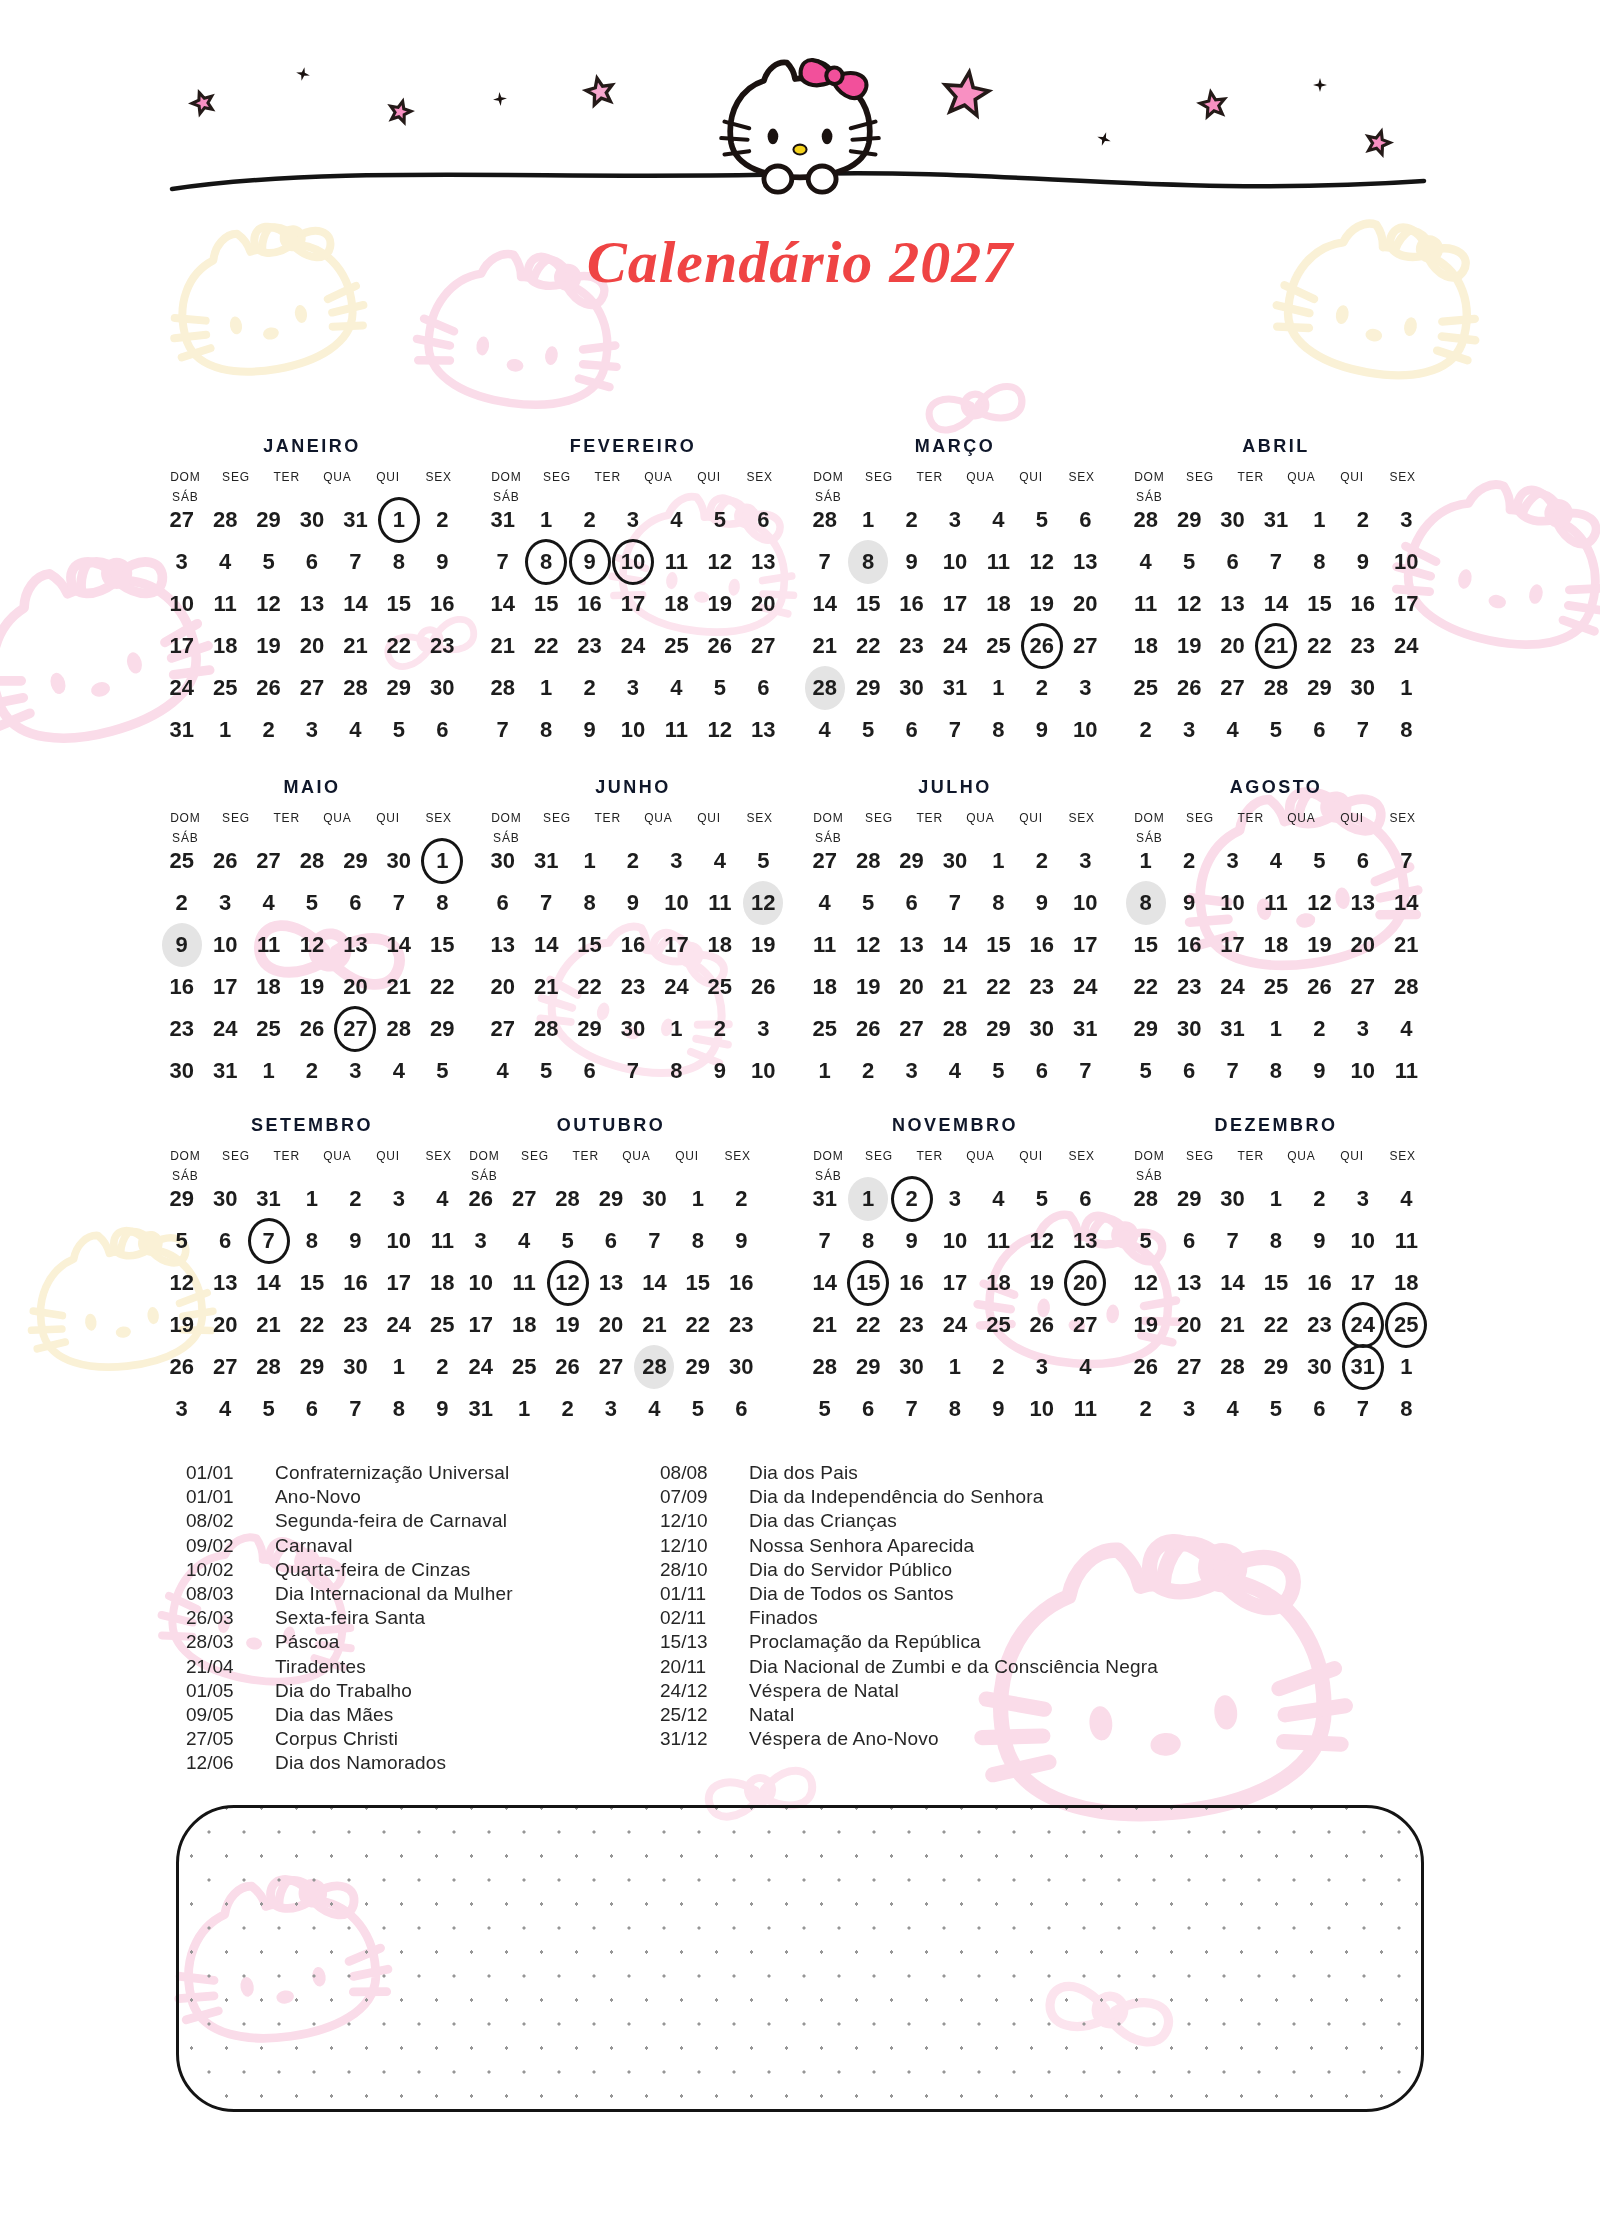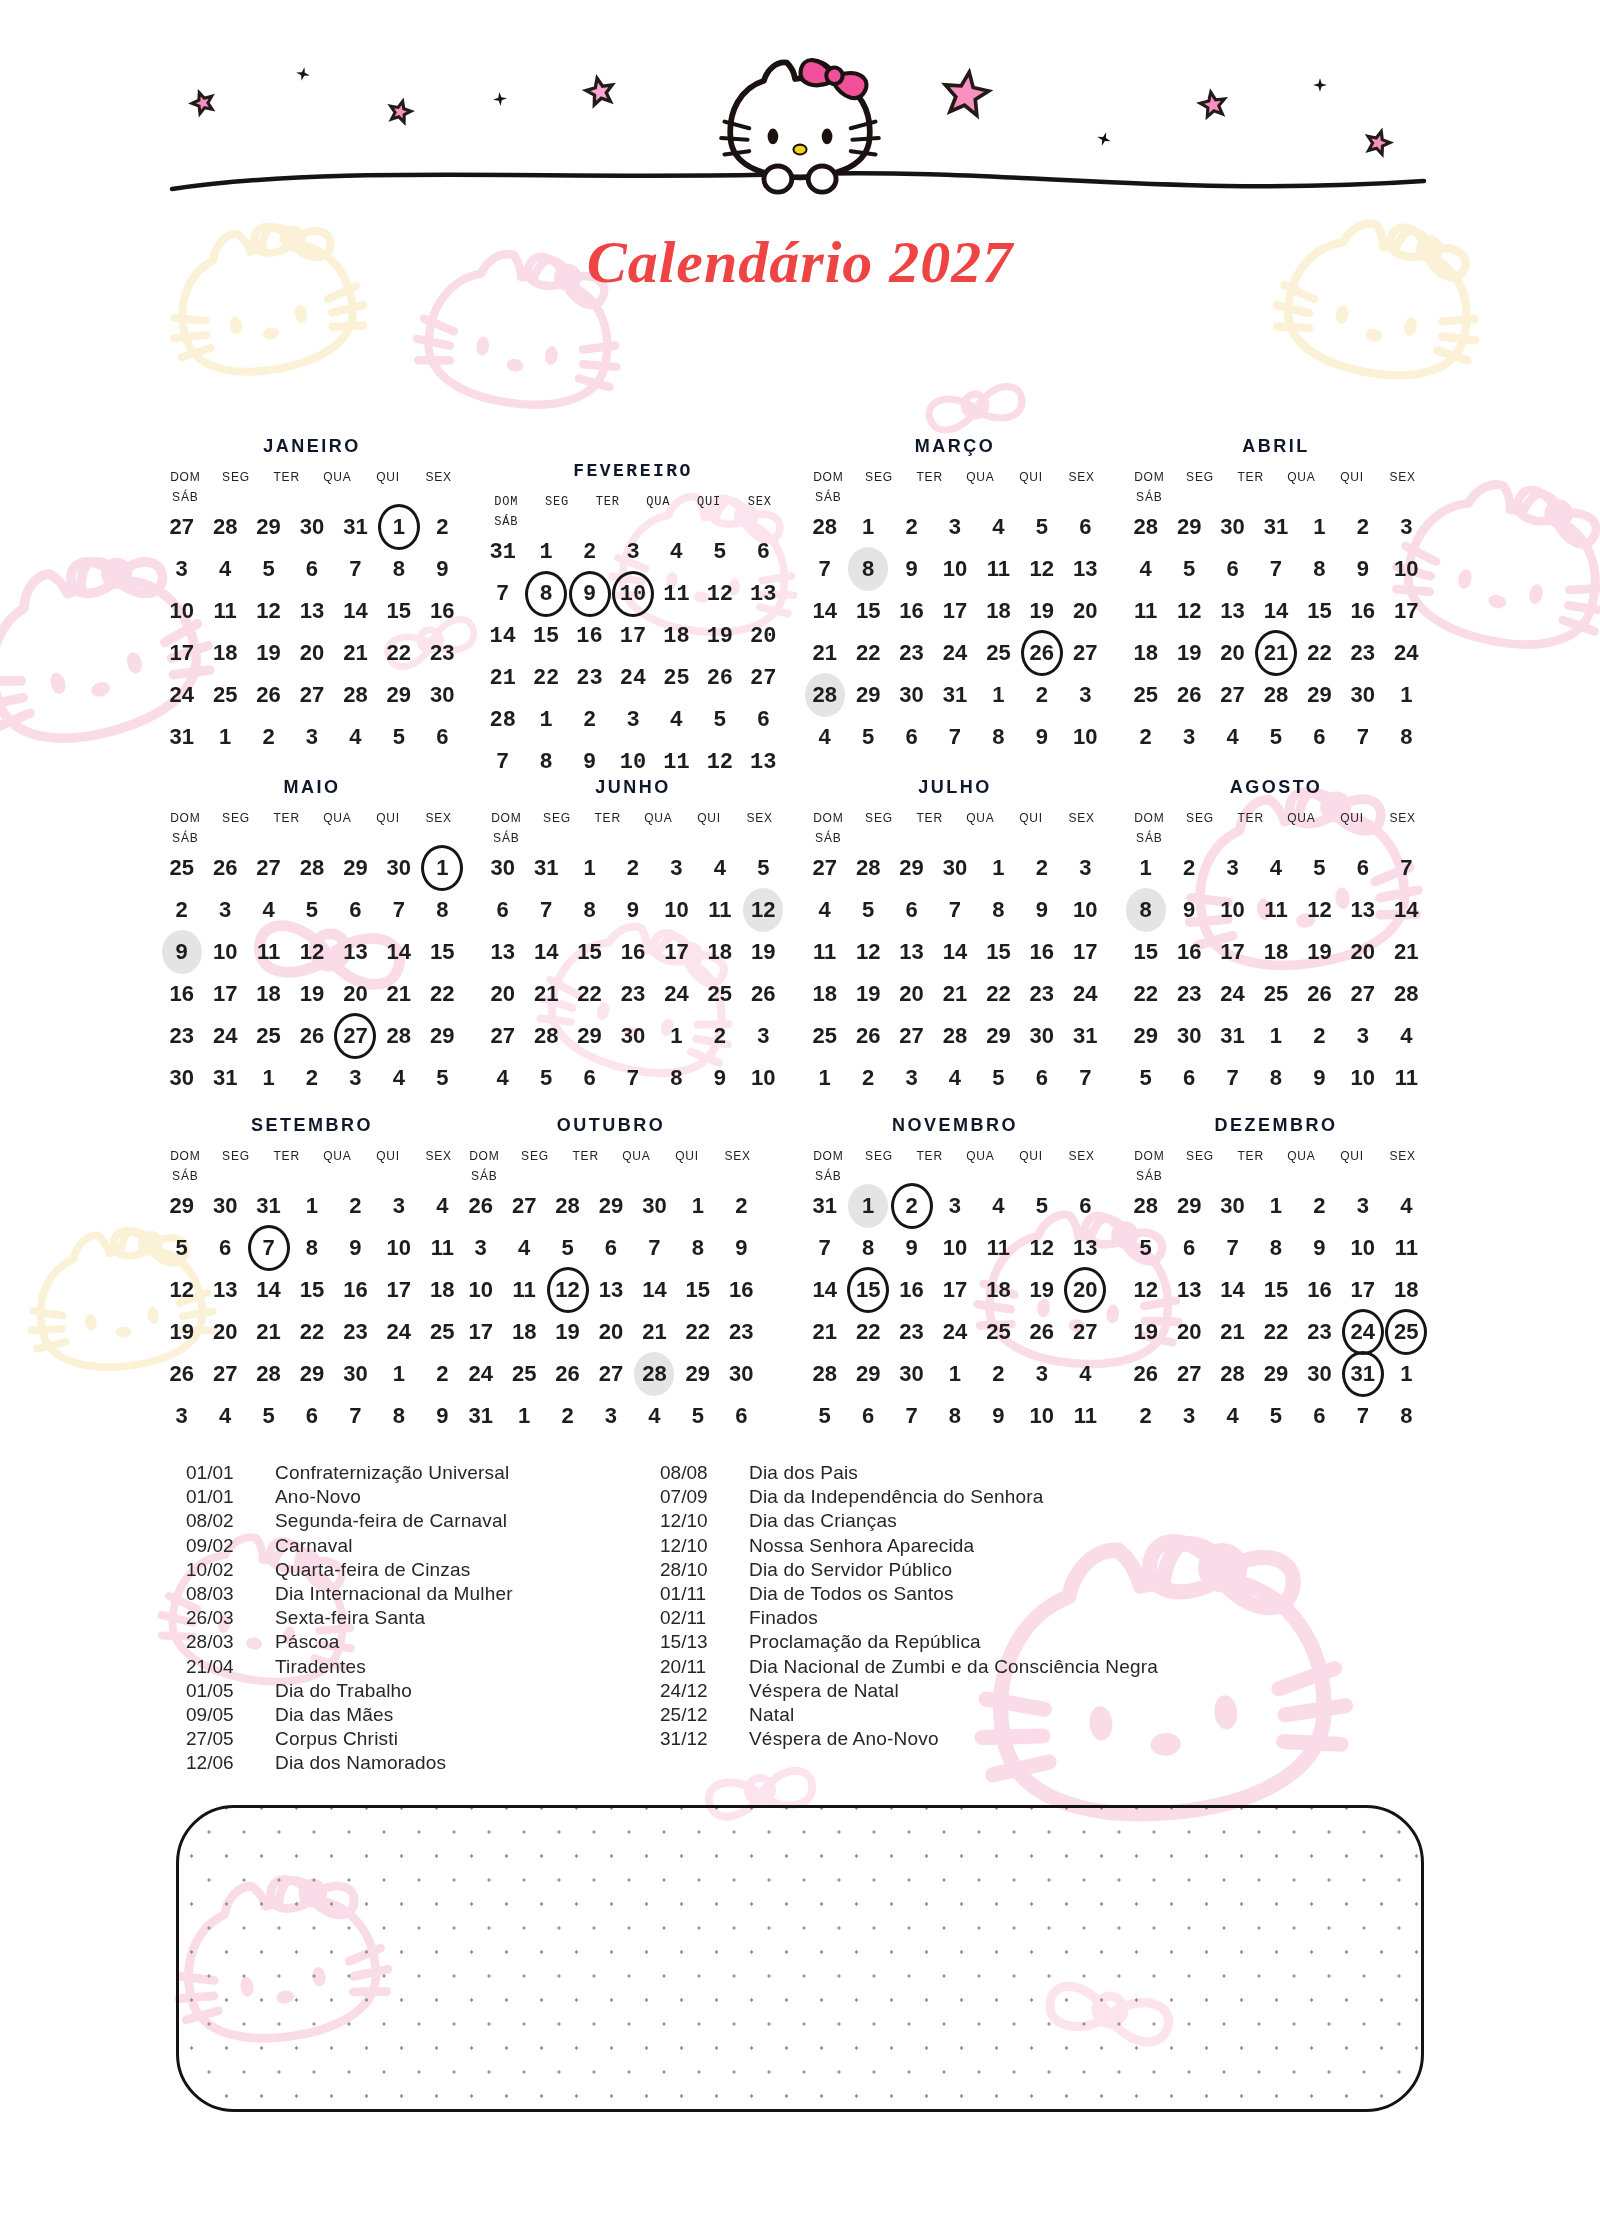--- a/index.html
+++ b/index.html
@@ -14,21 +14,21 @@
   #header-svg{position:absolute;left:0;top:0;}
   .page-title{position:absolute;left:0;top:228px;width:1600px;text-align:center;
       font-family:"Liberation Serif",serif;font-style:italic;font-weight:700;
       font-size:60px;letter-spacing:1px;color:#ef4444;}
   
   .month{position:absolute;width:304px;}
   .month-title{text-align:center;font-size:18px;font-weight:700;letter-spacing:2.5px;
       color:#0f172a;height:24px;line-height:24px;}
   .dow-row{display:grid;grid-template-columns:repeat(6,1fr);margin-top:9px;height:20px;}
   .dow{text-align:center;font-size:12px;letter-spacing:.8px;color:#222;line-height:20px;}
-  .weeks{margin-top:19px;}
+  .weeks{margin-top:12px;}
   .week{display:grid;grid-template-columns:repeat(7,1fr);height:42px;}
   .day{position:relative;display:flex;align-items:center;justify-content:center;
       font-size:22px;font-weight:700;color:#1d1d1d;z-index:0;}
   .day span{position:relative;z-index:2;}
   .day.circled::after{content:'';position:absolute;left:50%;top:50%;
       transform:translate(-50%,-50%);width:36px;height:40px;
       border:3px solid #151515;border-radius:50%;z-index:1;}
   .day.shaded::before{content:'';position:absolute;left:50%;top:50%;
       transform:translate(-50%,-50%);width:40px;height:44px;
       background:#e4e4e4;border-radius:50%;z-index:0;}
@@ -310,21 +310,21 @@
             </div>
             <div class="day">
               <span>5</span>
             </div>
             <div class="day">
               <span>6</span>
             </div>
           </div>
         </div>
       </div>
-      <div class="month" style="left: 481px; top: 459px; font-family: Liberation Mono, monospace;">
+      <div class="month" style="left: 481px; top: 434px;">
         <div class="month-title">FEVEREIRO</div>
         <div class="dow-row">
           <div class="dow">DOM</div>
           <div class="dow">SEG</div>
           <div class="dow">TER</div>
           <div class="dow">QUA</div>
           <div class="dow">QUI</div>
           <div class="dow">SEX</div>
           <div class="dow">SÁB</div>
         </div>

